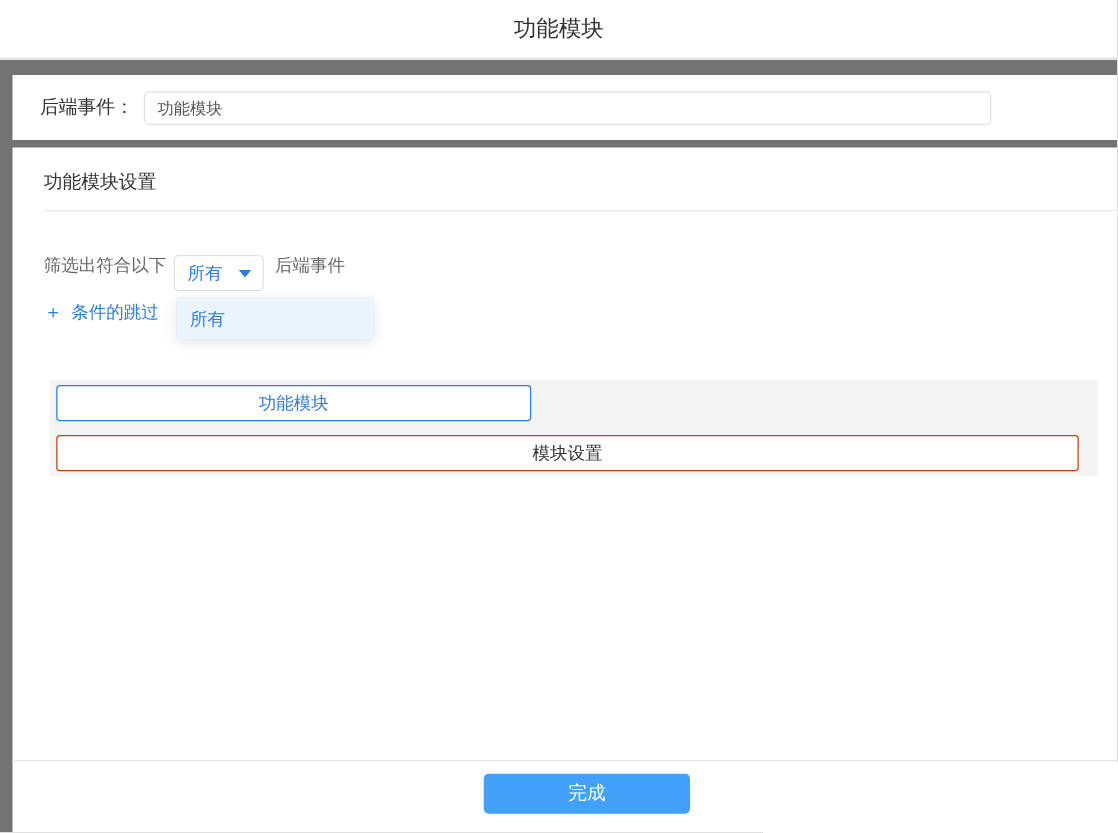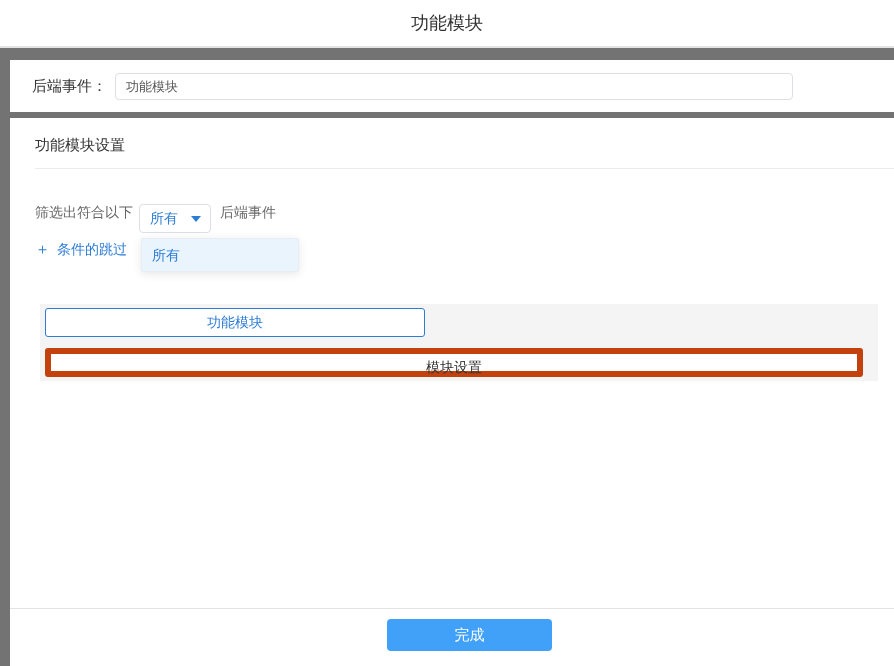--- a/index.html
+++ b/index.html
@@ -59,21 +59,21 @@
 
   
   .tab-container{position:absolute;left:30px;top:186px;width:838px;height:77px;
           background:#f4f4f5;}
   .tab{position:absolute;top:4px;height:29px;line-height:27px;text-align:center;
           background:#fff;border-radius:3px;font-size:14px;cursor:pointer;}
   .tab-module{left:5px;width:380px;border:1px solid var(--accent-blue);
           color:var(--accent-blue);}
   .tab-backend{left:441px;width:382px;border:1px solid #fff;color:#333;}
   .module-settings-btn{position:absolute;left:5px;top:44px;width:818px;height:29px;
-          line-height:27px;text-align:center;background:#fff;border:6px solid #c2410c;
+          line-height:27px;text-align:center;background:#fff;border:1px solid #c2410c;
           border-radius:3px;font-size:14px;color:#333;cursor:pointer;}
 
   
   .footer-divider{position:absolute;left:0;right:0;top:490px;height:0;
           border-top:1px solid #e3e3e3;}
   .done-button{position:absolute;left:361px;top:501px;width:165px;height:32px;
           background:var(--primary-button);border:none;border-radius:4px;
           color:#fff;font-size:15px;line-height:32px;text-align:center;cursor:pointer;
           font-family:"Liberation Sans","DejaVu Sans",sans-serif;margin-left:16px;}
 </style>

